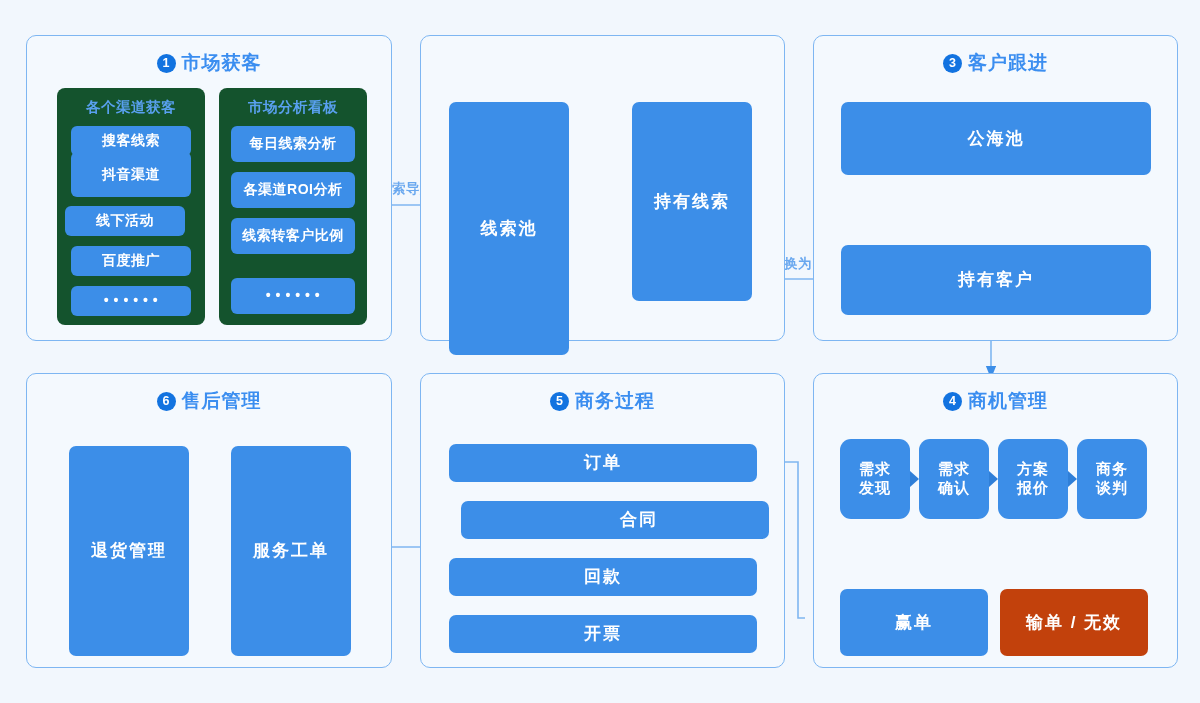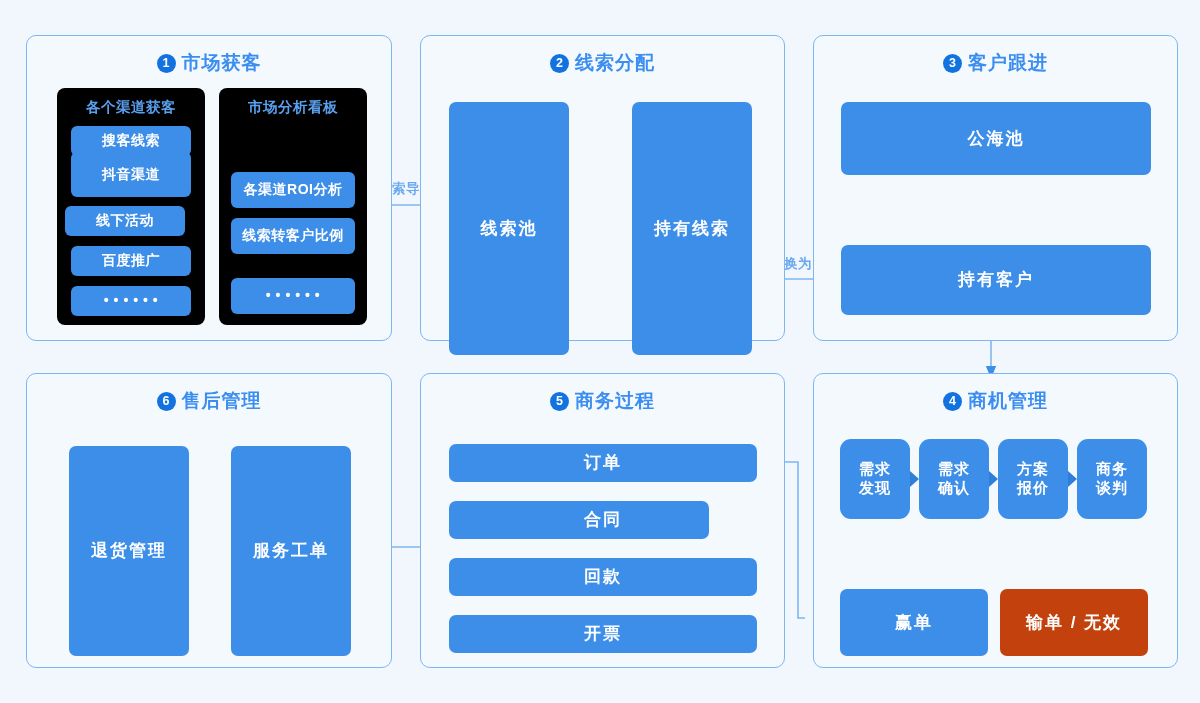--- a/index.html
+++ b/index.html
@@ -76,21 +76,21 @@
   .bx.stage {
     font-size: 15px;
     letter-spacing: 1px;
     border-radius: 11px;
   }
 
   
   .group {
     position: absolute;
     box-sizing: border-box;
-    background: #000000;
+    background: #14532d;
     border-radius: 8px;
   }
   .group-title {
     position: absolute;
     top: 10px; left: 0; right: 0;
     text-align: center;
     font-size: 14.5px;
     font-weight: bold;
     color: #59a0ef;
     letter-spacing: 0.5px;
@@ -171,32 +171,30 @@
       <div class="group-title">各个渠道获客</div>
       <div class="bx small" style="left:14px;top:38px;width:120px;height:30px;">搜客线索</div>
       <div class="bx small" style="left:14px;top:64px;width:120px;height:45px;">抖音渠道</div>
       <div class="bx small" style="left:8px;top:118px;width:120px;height:30px;">线下活动</div>
       <div class="bx small" style="left:14px;top:158px;width:120px;height:30px;">百度推广</div>
       <div class="bx small dots" style="left:14px;top:198px;width:120px;height:30px;">• • • • • •</div>
     </div>
 
     <div class="group" style="left:192px;top:52px;width:148px;height:237px;">
       <div class="group-title">市场分析看板</div>
+      <div class="bx small" style="left:12px;top:38px;width:124px;height:36px;">每日线索分析</div>
       <div class="bx small" style="left:12px;top:84px;width:124px;height:36px;">各渠道ROI分析</div>
       <div class="bx small" style="left:12px;top:130px;width:124px;height:36px;">线索转客户比例</div>
       <div class="bx small dots" style="left:12px;top:190px;width:124px;height:36px;">• • • • • •</div>
     </div>
   </div>
 
   <div class="panel" style="left:420px;top:35px;width:365px;height:306px;">
-    <div class="panel-title">
-      <span class="badge">2</span><span>线索分配</span>
-    </div>
     <div class="bx" style="left:28px;top:66px;width:120px;height:253px;">线索池</div>
-    <div class="bx" style="left:211px;top:66px;width:120px;height:253px;">持有线索</div>
+    <div class="bx" style="left:211px;top:66px;width:120px;height:199px;">持有线索</div>
   </div>
 
   <div class="panel" style="left:813px;top:35px;width:365px;height:306px;">
     <div class="panel-title">
       <span class="badge">3</span><span>客户跟进</span>
     </div>
     <div class="bx" style="left:27px;top:66px;width:310px;height:73px;">公海池</div>
     <div class="bx" style="left:27px;top:209px;width:310px;height:70px;">持有客户</div>
   </div>
 
@@ -222,21 +220,21 @@
 
     <div class="bx" style="left:26px;top:215px;width:148px;height:67px;">赢单</div>
     <div class="bx pale" style="left:186px;top:215px;width:148px;height:67px;">输单 / 无效</div>
   </div>
 
   <div class="panel" style="left:420px;top:373px;width:365px;height:295px;">
     <div class="panel-title">
       <span class="badge">5</span><span>商务过程</span>
     </div>
     <div class="bx" style="left:28px;top:70px;width:308px;height:38px;">订单</div>
-    <div class="bx" style="left:28px;top:127px;width:260px;height:38px;padding-left:48px;">合同</div>
+    <div class="bx" style="left:40px;top:127px;width:308px;height:38px;padding-left:48px;">合同</div>
     <div class="bx" style="left:28px;top:184px;width:308px;height:38px;">回款</div>
     <div class="bx" style="left:28px;top:241px;width:308px;height:38px;">开票</div>
   </div>
 
   <div class="panel" style="left:26px;top:373px;width:366px;height:295px;">
     <div class="panel-title">
       <span class="badge">6</span><span>售后管理</span>
     </div>
     <div class="bx" style="left:42px;top:72px;width:120px;height:210px;">退货管理</div>
     <div class="bx" style="left:204px;top:72px;width:120px;height:210px;">服务工单</div>

